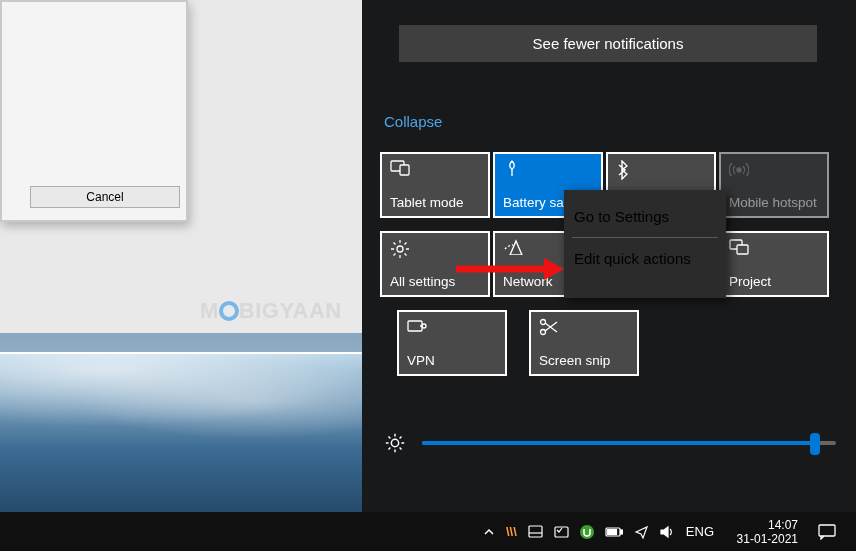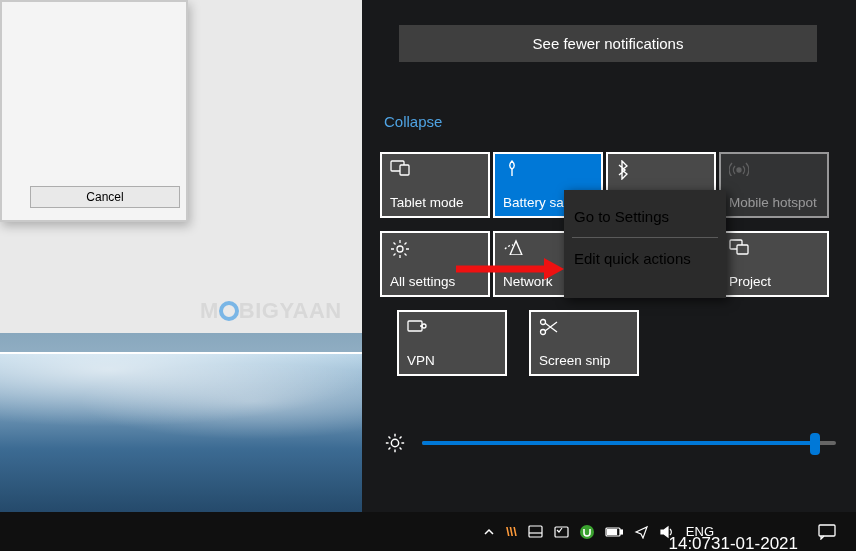--- a/index.html
+++ b/index.html
@@ -84,21 +84,21 @@
   .bright-icon { color: #fff; }
   .slider-track { flex: 1; height: 4px; background: #666; position: relative; border-radius: 2px; }
   .slider-fill { position: absolute; left: 0; top: 0; height: 4px; background: #0078d7; border-radius: 2px; }
   .slider-thumb { position: absolute; top: -8px; width: 10px; height: 22px; background: #0078d7; border-radius: 4px; }
 
   
   .taskbar {
     position: absolute; left: 0; top: 512px; width: 856px; height: 39px;
     background: #101010; color: #fff; display: flex; align-items: center;
   }
-  .clock { position: absolute; right: 58px; top: 0; height: 39px; display: flex; flex-direction: row; align-items: flex-end; justify-content: center; line-height: 14px; font-size: 17px; }
+  .clock { position: absolute; right: 58px; top: 0; height: 39px; display: flex; flex-direction: column; align-items: flex-end; justify-content: center; line-height: 14px; font-size: 12px; }
   .tray-icons { position: absolute; right: 142px; top: 0; height: 39px; display: flex; align-items: center; gap: 11px; font-size: 13px; }
   .lang { font-size: 13px; }
   .notif-btn { position: absolute; right: 10px; top: 0; height: 39px; width: 38px; display: flex; align-items: center; justify-content: center; cursor: pointer; }
 
   svg { display: block; }
 </style>
 </head>
 <body>
 
 <div class="desktop">

